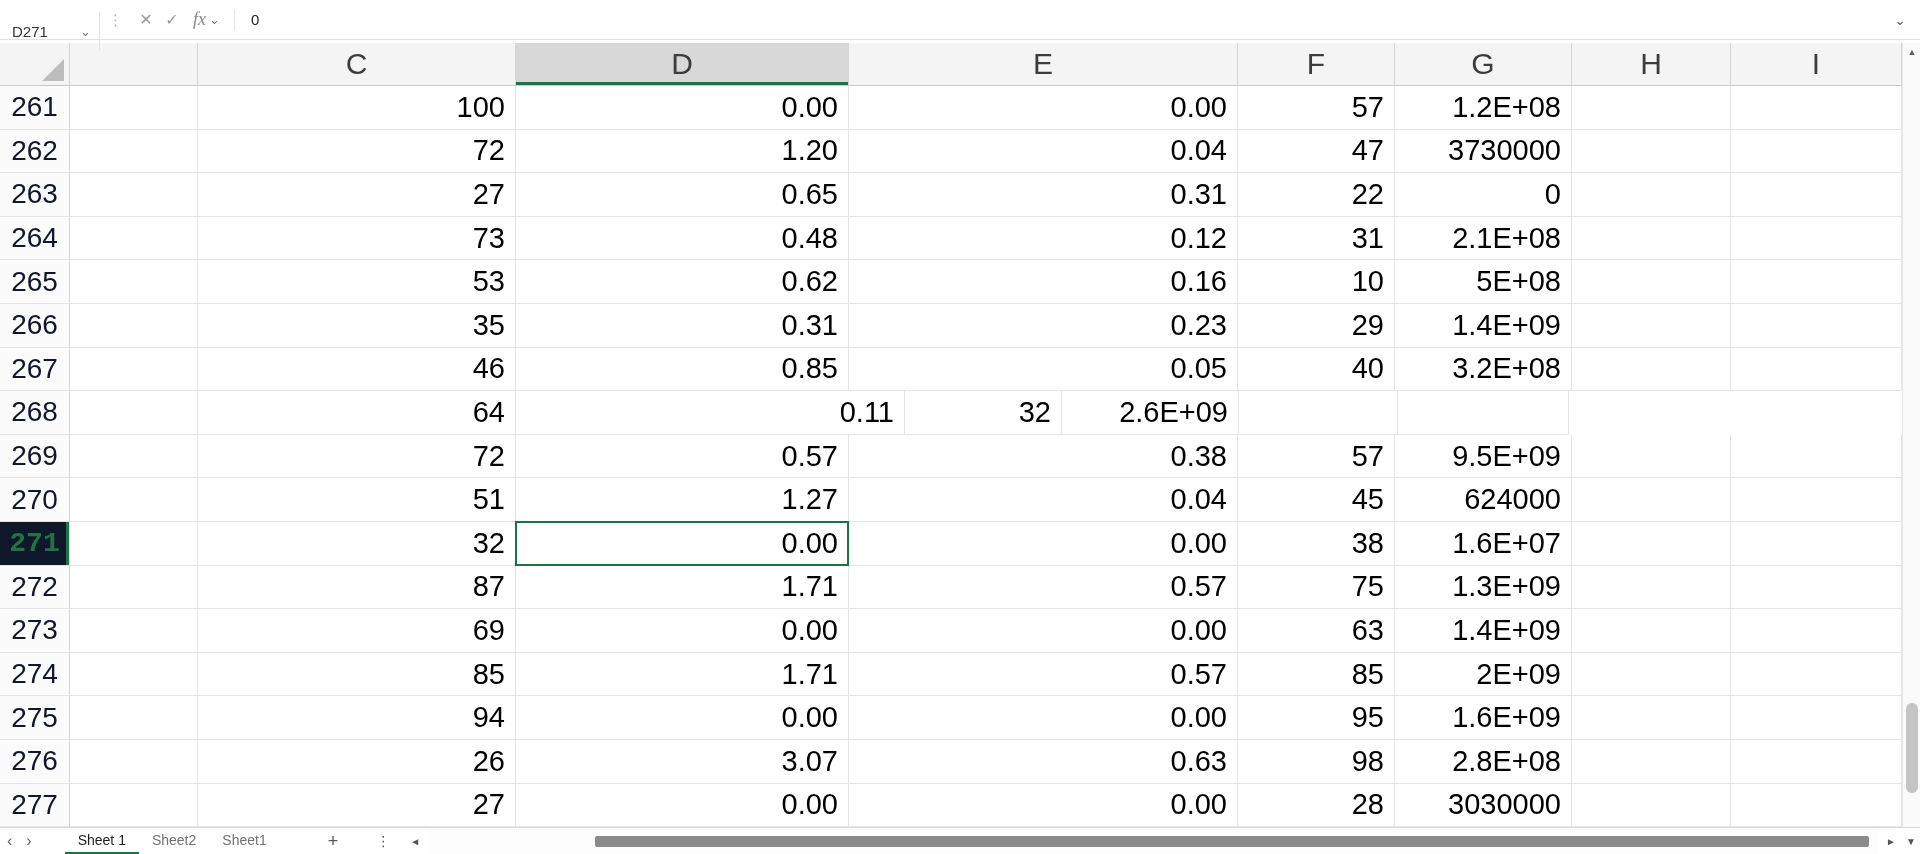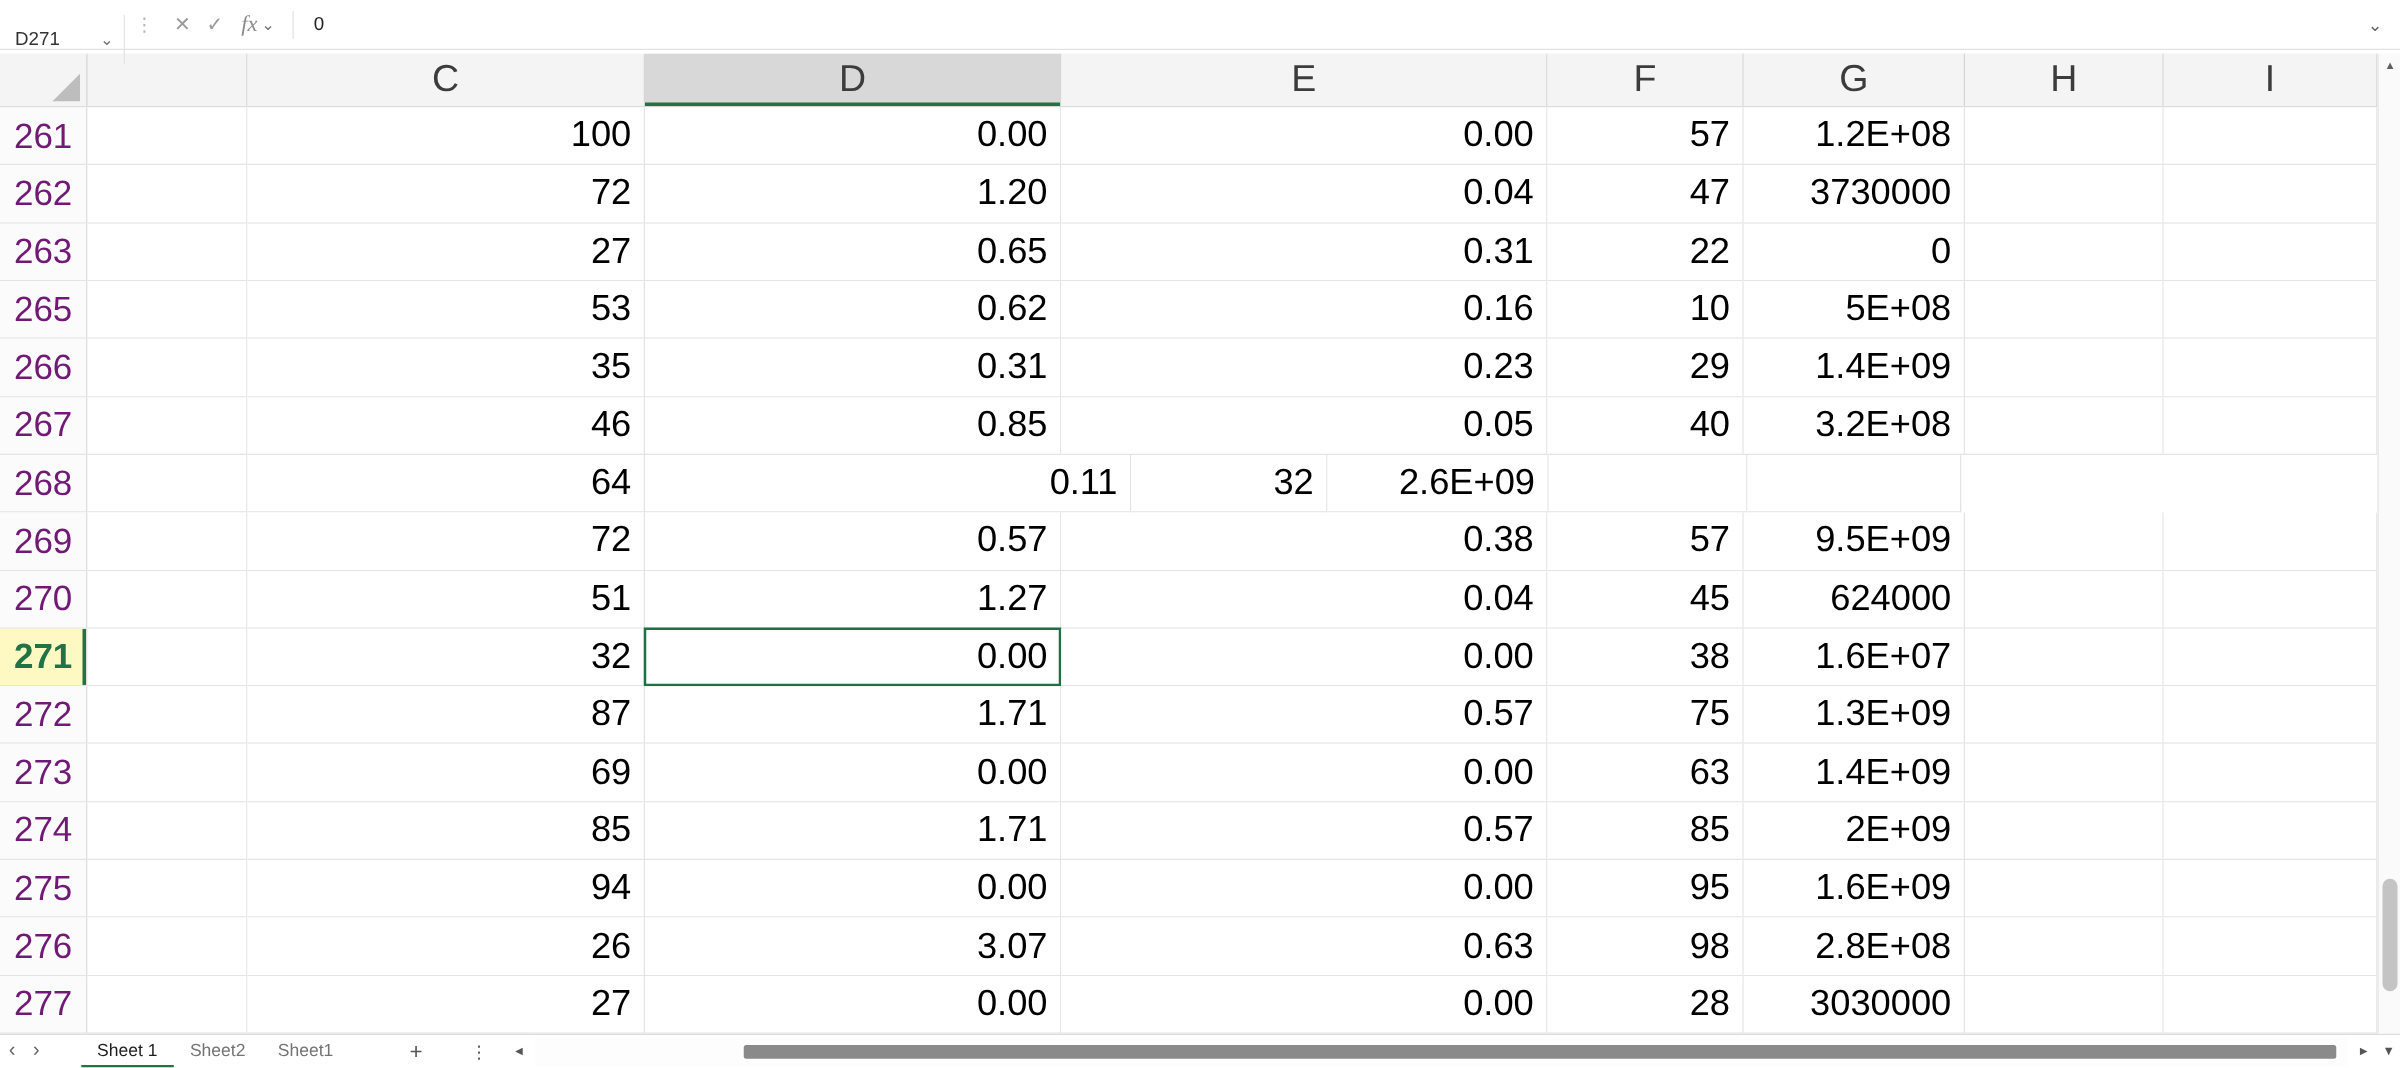--- a/index.html
+++ b/index.html
@@ -36,24 +36,24 @@
   .corner { width:70px; position:relative; border-right:1px solid #d6d6d6; background:#f4f4f4; }
   .corner::after { content:""; position:absolute; right:5px; bottom:4px; width:0; height:0;
                    border-bottom:22px solid #bdbdbd; border-left:22px solid transparent; }
   .colh { display:flex; align-items:center; justify-content:center; font-size:30px; color:#3c3c3c;
           border-right:1px solid #d6d6d6; background:#f4f4f4; cursor:default; }
   .colh.sel-col { background:#d8d8d8; box-shadow:inset 0 -3px 0 #217346; }
 
   .grid-body { height:741px; display:flex; flex-direction:column; background:#fff; }
   .grid-row { flex:1; display:flex; }
   .rowh { width:70px; display:flex; align-items:center; justify-content:center; font-size:28px;
-          color:#701a75; background:#fbfbfb; border-right:1px solid #d6d6d6;
+          color:#0f172a; background:#fbfbfb; border-right:1px solid #d6d6d6;
           border-bottom:1px solid #e4e4e4; cursor:default; }
-  .rowh.sel-row { color:#217346; font-weight:bold; background:#fef9c3;
-                  box-shadow:inset -3px 0 0 #217346; }
+  .rowh.sel-row { color:#217346; font-weight:bold; background:#0f172a;
+                  box-shadow:inset -3px 0 0 #217346;font-family:Liberation Mono, monospace; }
   .cell { display:flex; align-items:center; justify-content:flex-end; padding-right:10px;
           font-size:29px; color:#000; border-right:1px solid #e4e4e4; border-bottom:1px solid #e4e4e4;
           position:relative; background:#fff; cursor:cell; }
   .cell.sel-cell::after { content:""; position:absolute; inset:-1px; border:2.5px solid #1e7145;
                           pointer-events:none; }
 
   
   .c0{width:128px;flex:0 0 128px;} .c1{width:318px;flex:0 0 318px;} .c2{width:333px;flex:0 0 333px;}
   .c3{width:389px;flex:0 0 389px;} .c4{width:157px;flex:0 0 157px;} .c5{width:177px;flex:0 0 177px;}
   .c6{width:159px;flex:0 0 159px;} .c7{width:171px;flex:0 0 171px;}
@@ -148,20 +148,31 @@
             <div class="cell c0"></div>
             <div class="cell c1">27</div>
             <div class="cell c2">0.65</div>
             <div class="cell c3">0.31</div>
             <div class="cell c4">22</div>
             <div class="cell c5">0</div>
             <div class="cell c6"></div>
             <div class="cell c7"></div>
           </div>
           <div class="grid-row">
+            <div class="rowh">264</div>
+            <div class="cell c0"></div>
+            <div class="cell c1">73</div>
+            <div class="cell c2">0.48</div>
+            <div class="cell c3">0.12</div>
+            <div class="cell c4">31</div>
+            <div class="cell c5">2.1E+08</div>
+            <div class="cell c6"></div>
+            <div class="cell c7"></div>
+          </div>
+          <div class="grid-row">
             <div class="rowh">265</div>
             <div class="cell c0"></div>
             <div class="cell c1">53</div>
             <div class="cell c2">0.62</div>
             <div class="cell c3">0.16</div>
             <div class="cell c4">10</div>
             <div class="cell c5">5E+08</div>
             <div class="cell c6"></div>
             <div class="cell c7"></div>
           </div>

